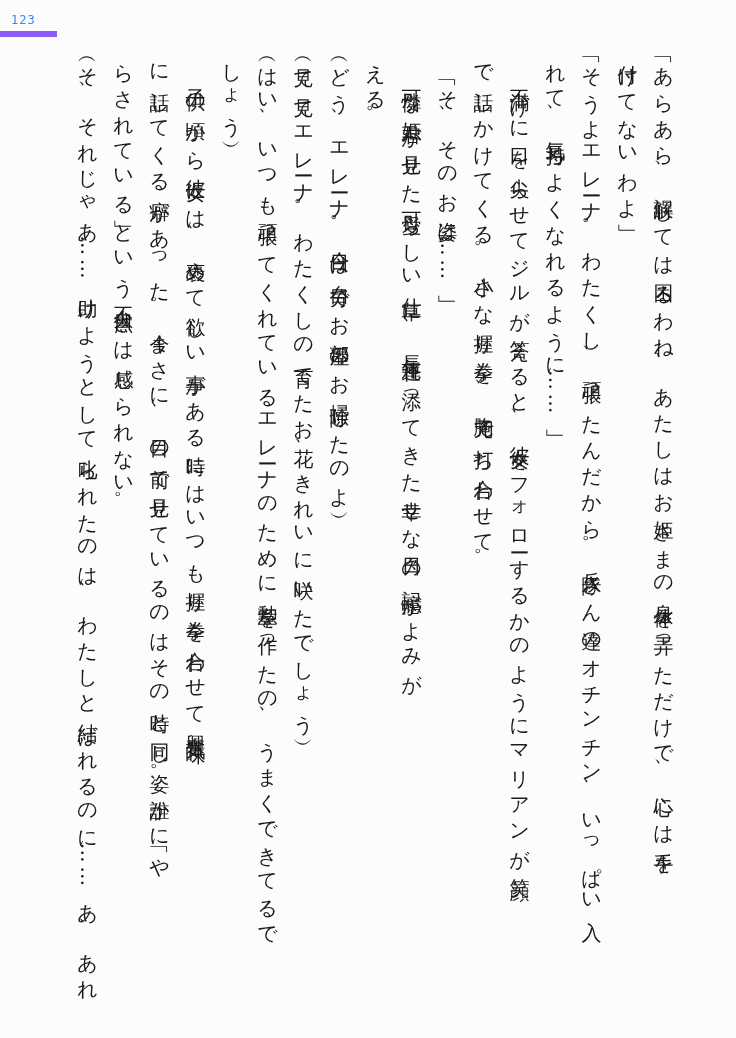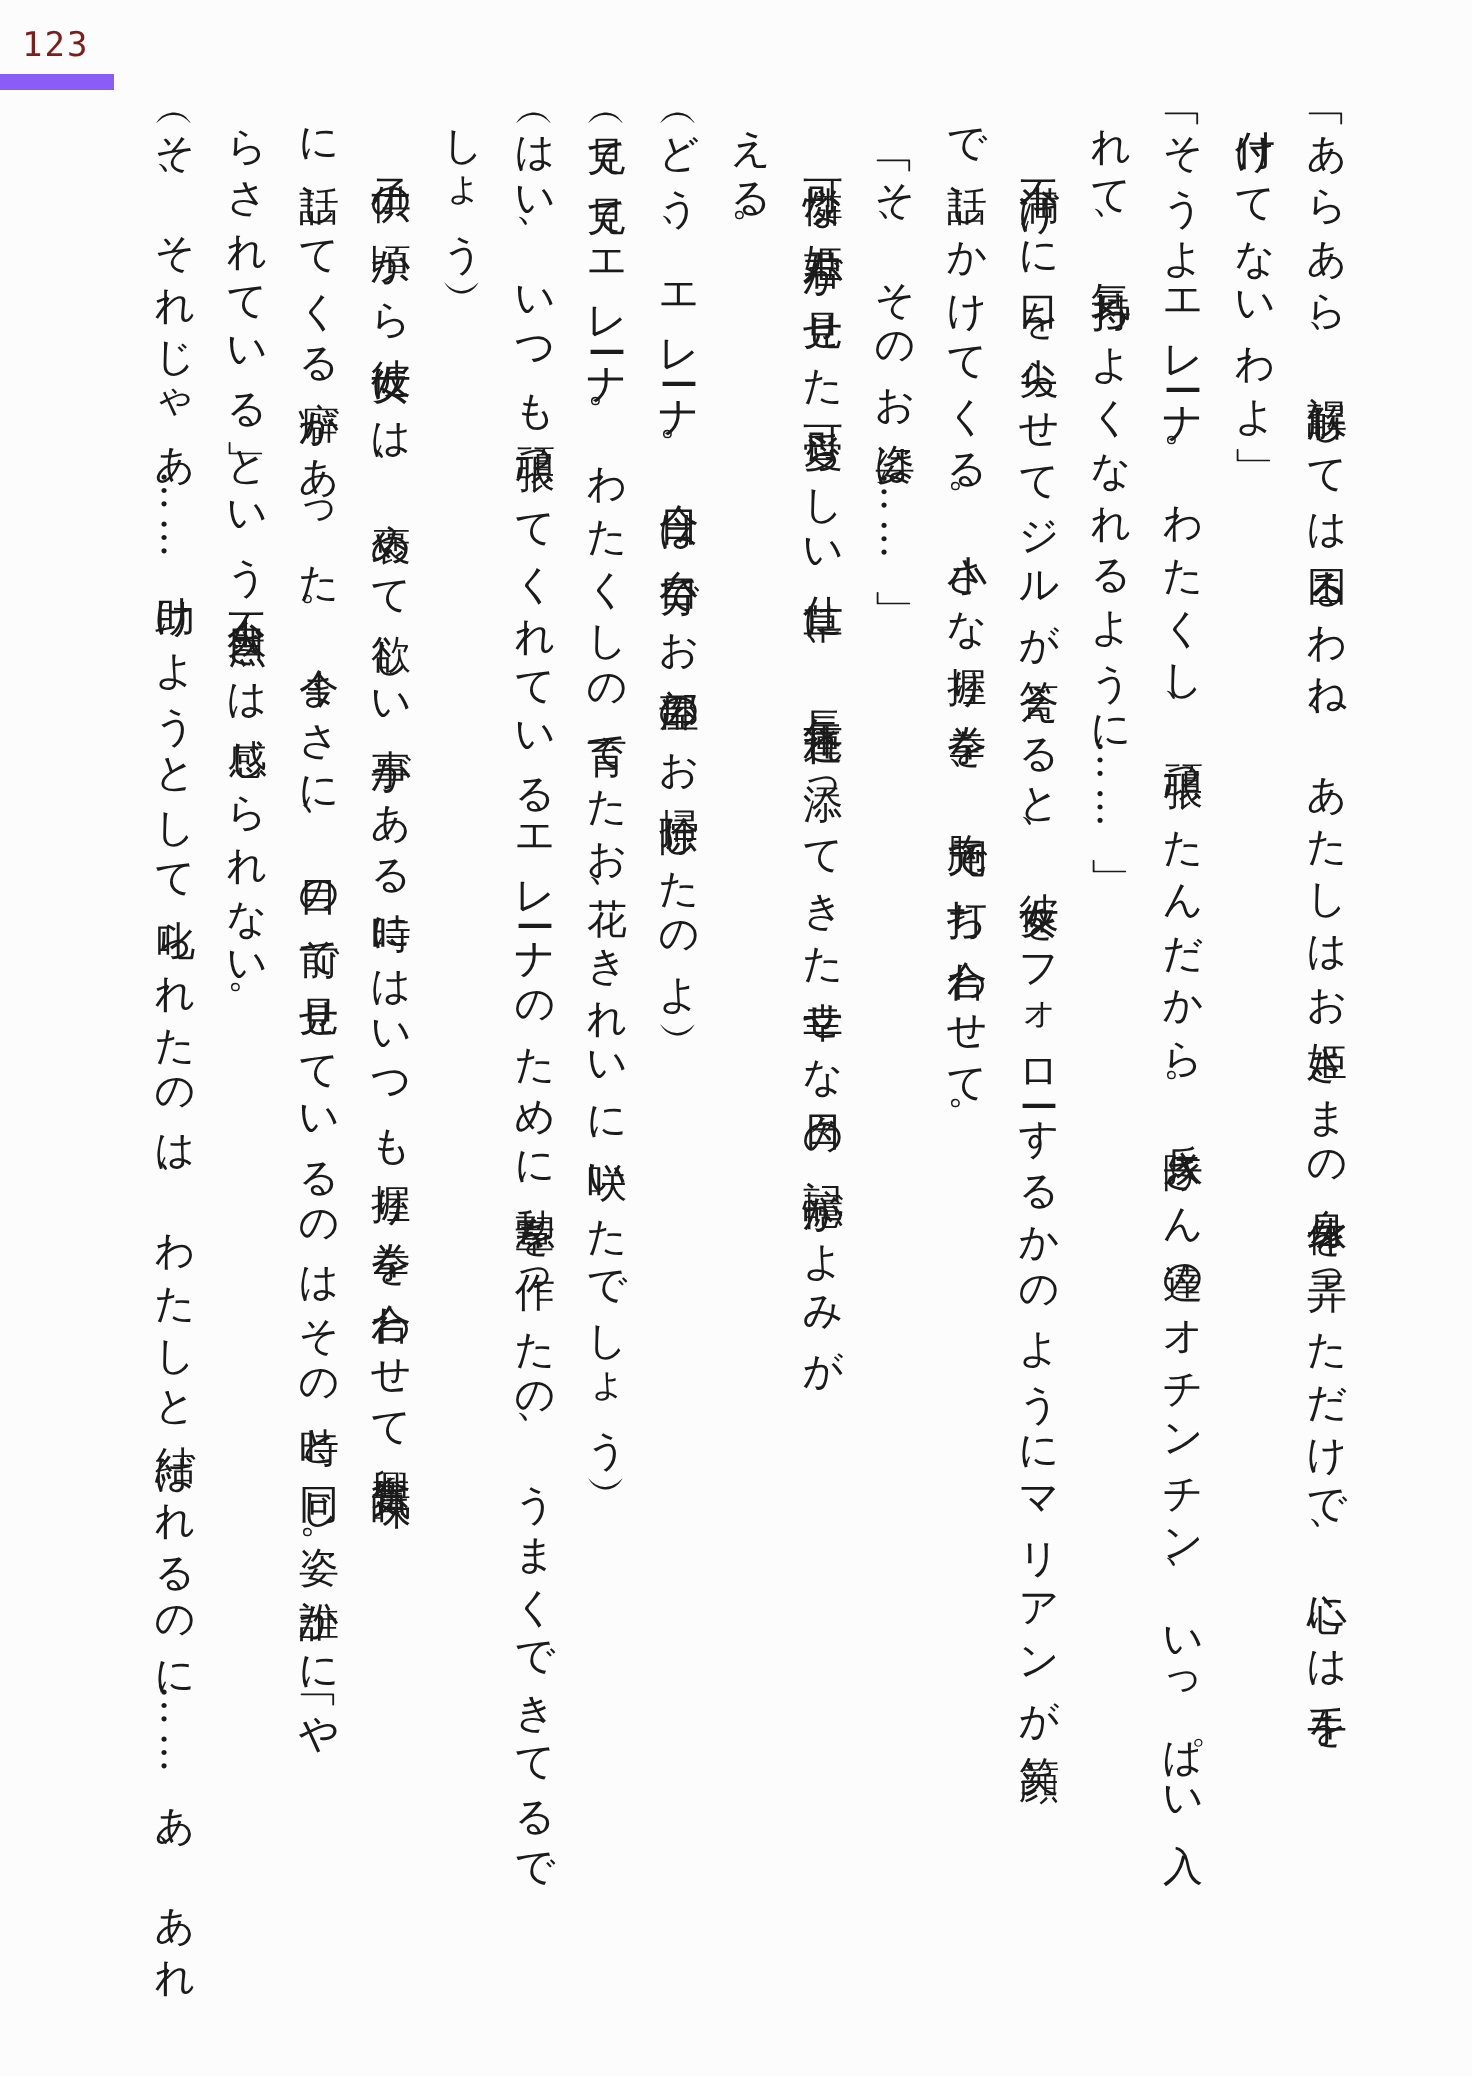--- a/index.html
+++ b/index.html
@@ -14,25 +14,25 @@
     overflow: hidden;
     font-family: "DejaVu Serif", serif;
   }
   
   .page-number {
     position: absolute;
     top: 11px;
     left: 0;
     width: 46px;
     padding: 2px 0 4px 11px;
-    border-bottom: 8px solid #8b5cf6;
+    border-bottom: 6px solid #8b5cf6;
     font-family: "DejaVu Sans Mono", monospace;
-    font-size: 17px;
+    font-size: 12px;
     letter-spacing: 1px;
-    color: #7f1d1d;
+    color: #3b82f6;
   }
   
   .text-block {
     position: absolute;
     top: 50px;
     right: 54px;
     height: 944px;
     writing-mode: vertical-rl;
     text-orientation: mixed;
     font-size: 20px;

